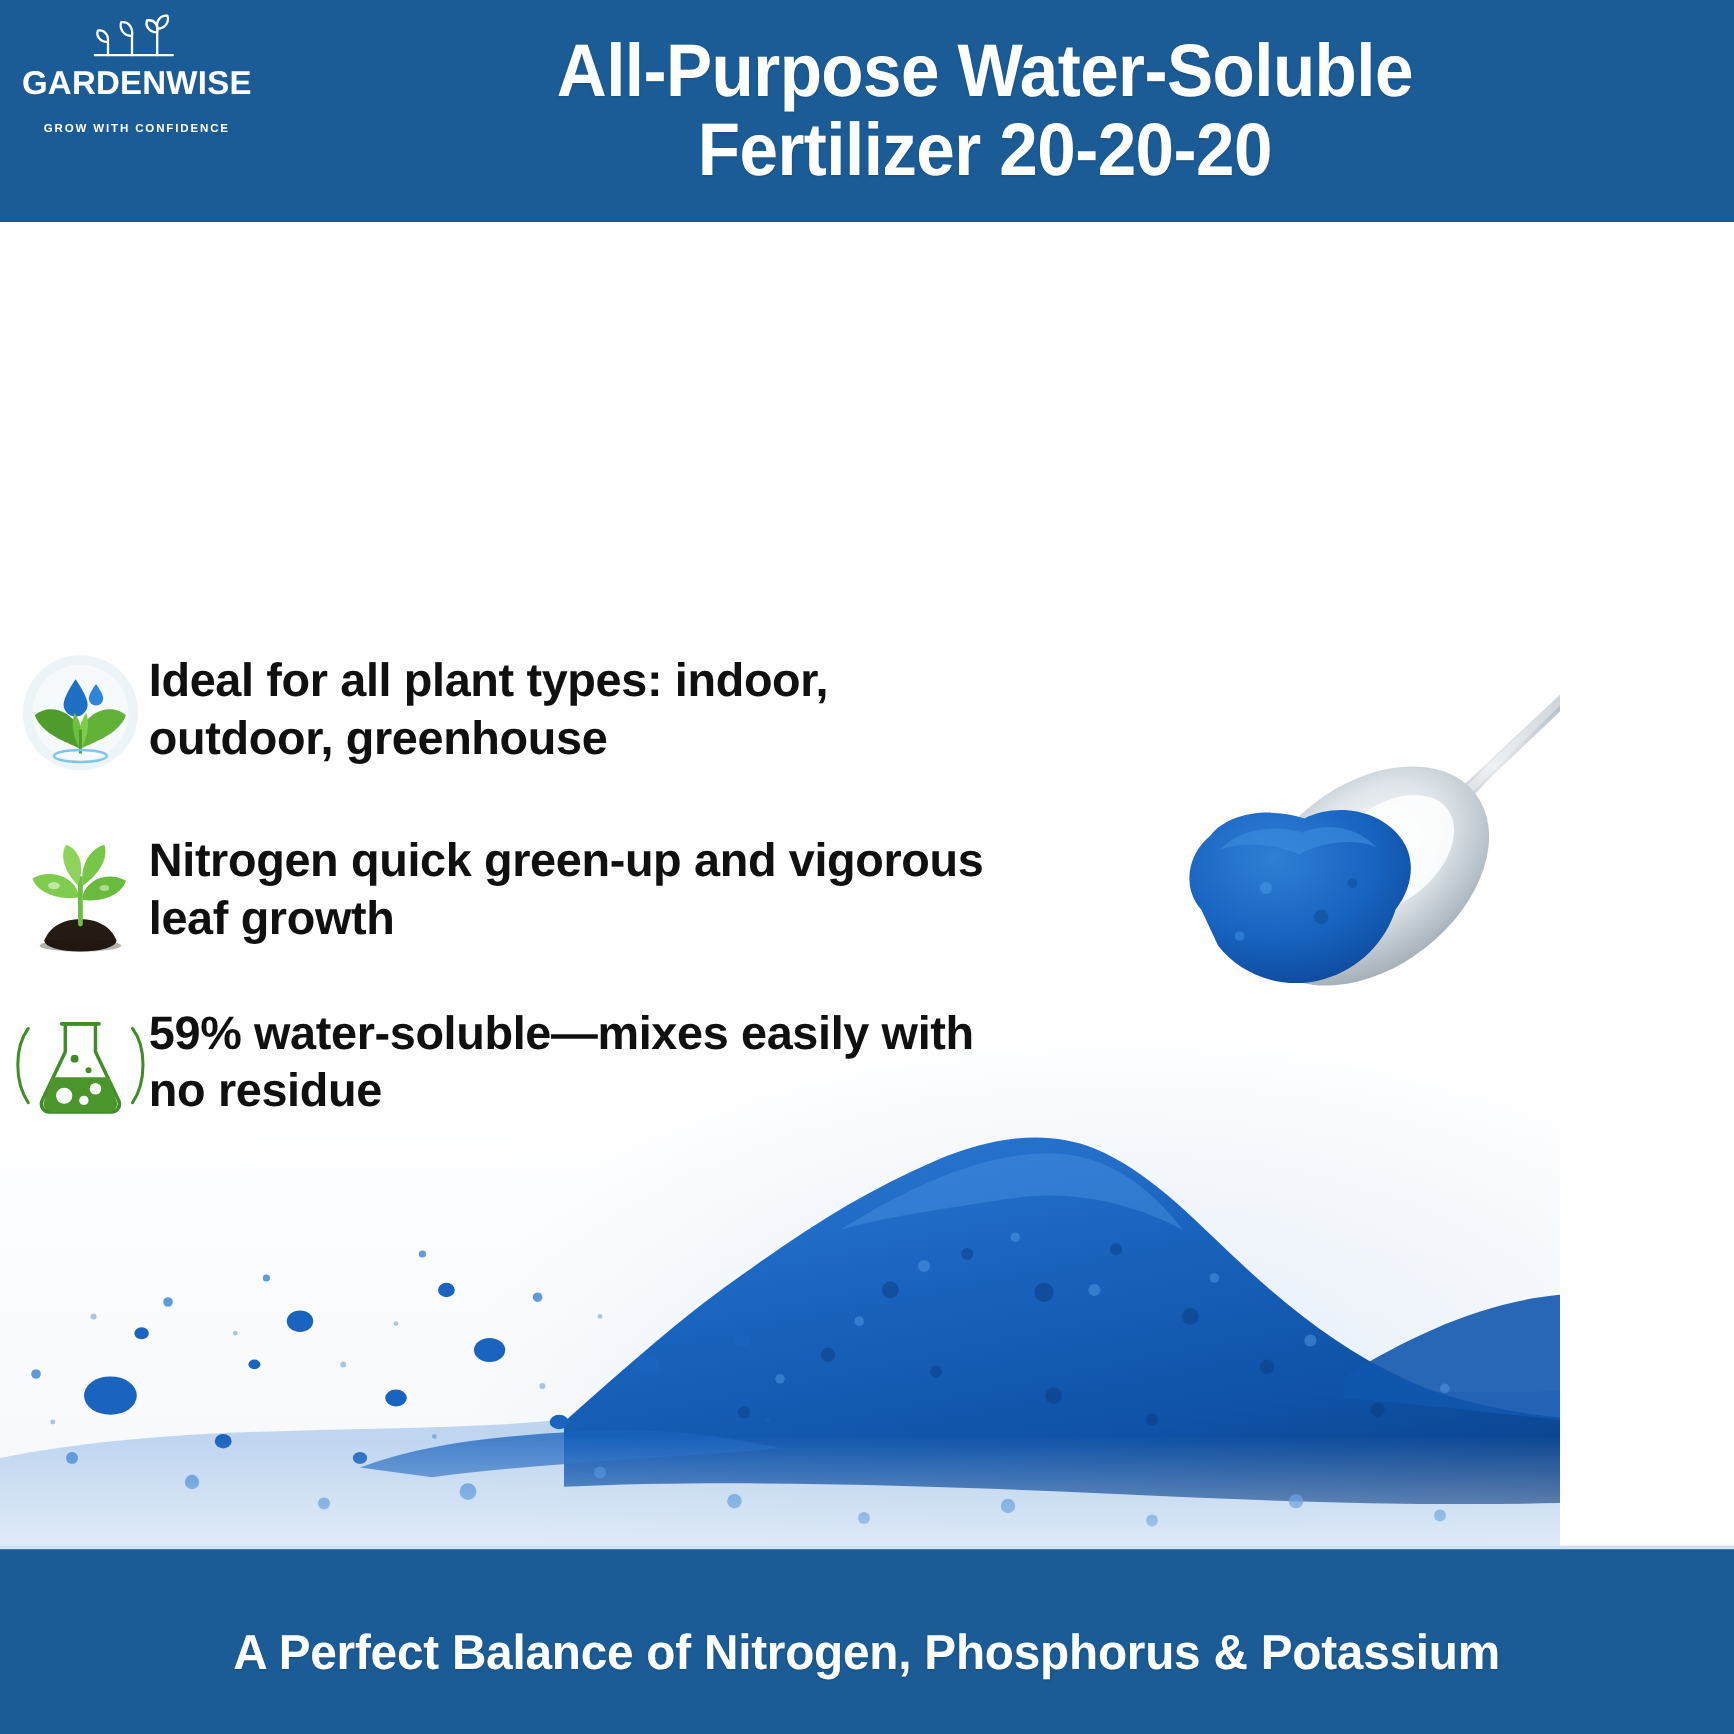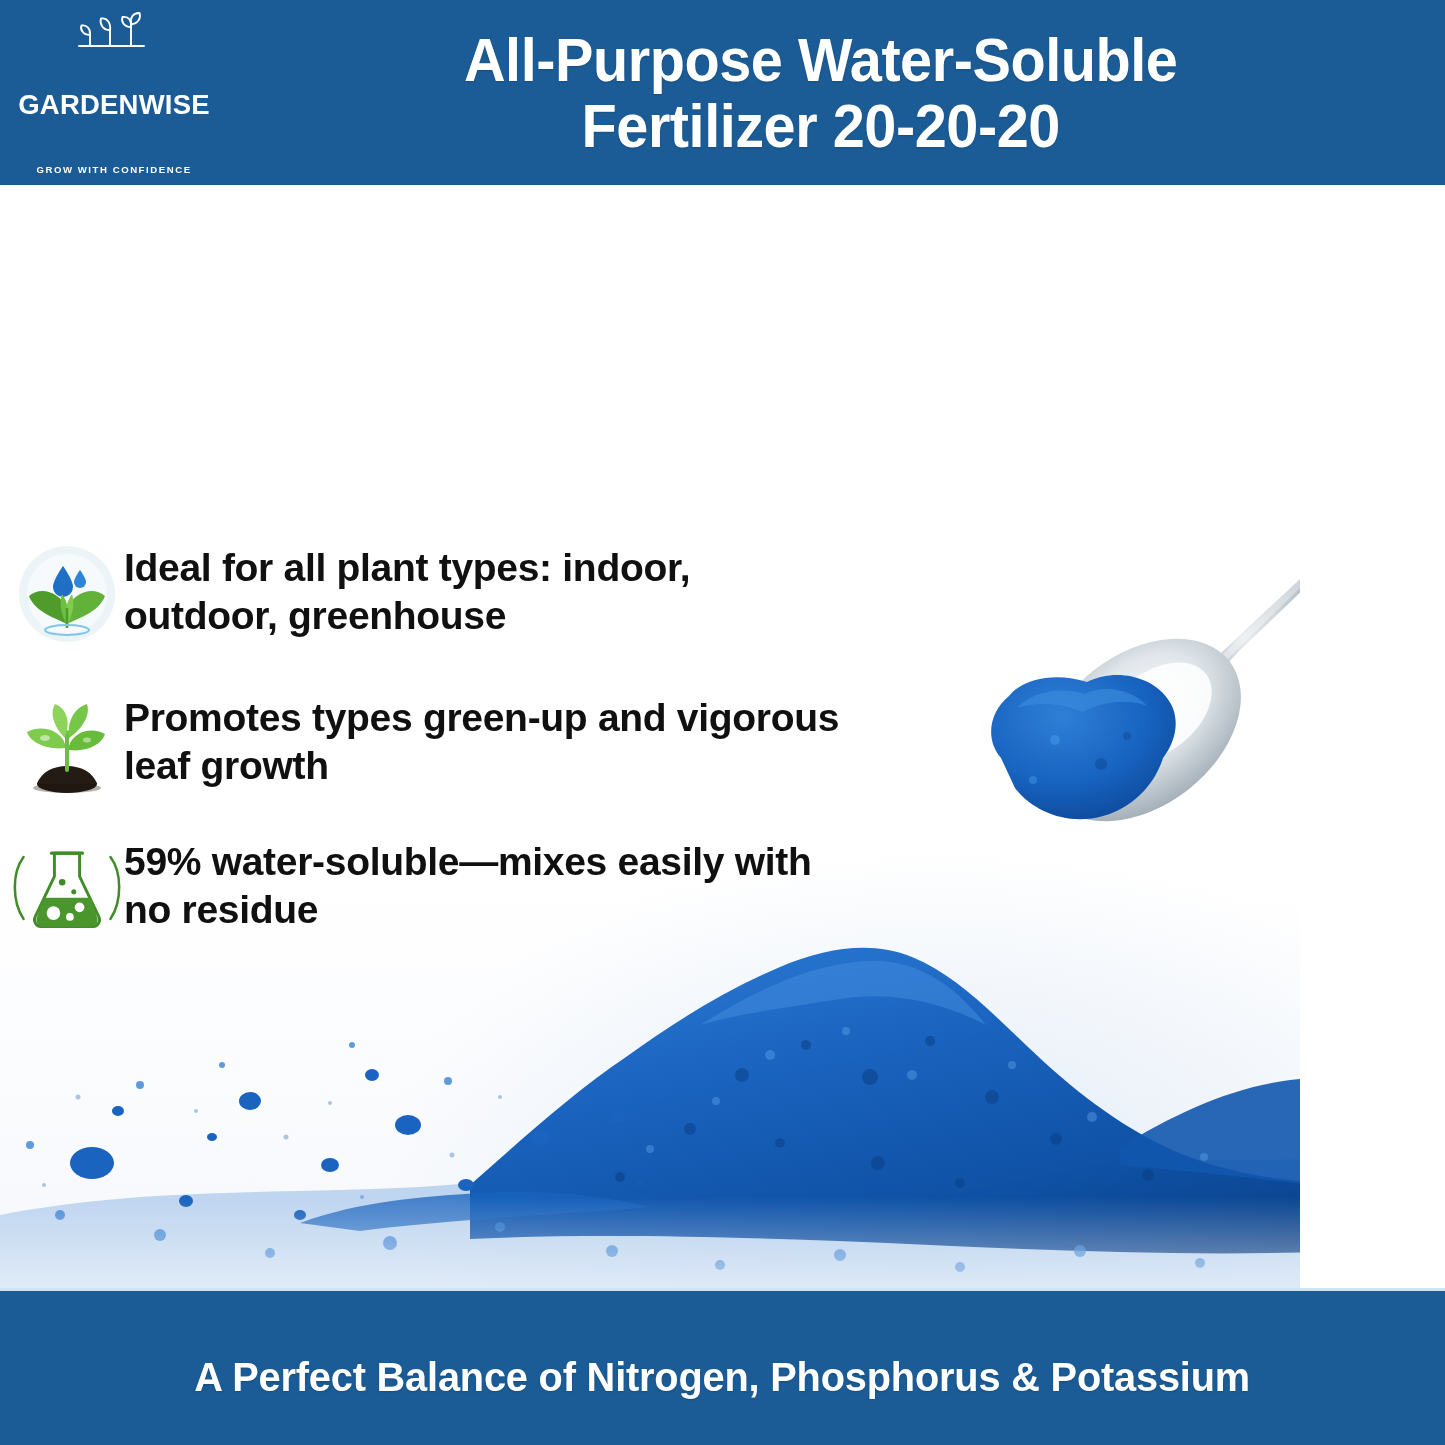--- a/index.html
+++ b/index.html
@@ -14,31 +14,30 @@
   .header {
     position:absolute; left:0; top:0; width:1445px; height:185px;
     background:#1b5c96;
     display:flex; align-items:center;
   }
   .logo-block {
     width:228px; height:185px; flex:0 0 228px;
     display:flex; flex-direction:column;
     align-items:center; justify-content:flex-start;
     padding-top:8px;
-    gap:36px;
   }
   .logo-mark { width:96px; height:46px; display:block; }
   .logo-word {
     color:#ffffff; font-size:27.5px; font-weight:700;
     letter-spacing:0.2px; line-height:1; margin-top:1px;
     white-space:nowrap;
   }
   .logo-tag {
     color:#ffffff; font-size:9.6px; font-weight:700;
-    letter-spacing:1.55px; margin-top:9px; white-space:nowrap;
+    letter-spacing:1.55px; margin-top:19px; white-space:nowrap;
   }
   .header-title {
     flex:1 1 auto; padding-right:40px; padding-left:6px;
     text-align:center; color:#ffffff;
     font-size:62px; font-weight:700; line-height:1.06;
     letter-spacing:-0.5px;
     transform:scaleX(0.93); transform-origin:center;
     text-shadow:0 1px 2px rgba(0,0,0,0.16);
   }
   .header-title .l2 { display:block; }
@@ -323,21 +322,21 @@
           <path d="M54 58 C70 60 86 54 90 42 C76 34 58 40 54 54 Z" fill="#69bb3c"></path>
 
           <path d="M50 46 C40 36 34 22 40 12 C52 16 56 32 50 44 Z" fill="#8ed45c"></path>
 
           <path d="M54 46 C66 38 76 24 72 12 C58 16 52 32 54 44 Z" fill="#76c748"></path>
 
           <ellipse cx="30" cy="46" rx="5" ry="3" fill="#ffffff" opacity="0.5"></ellipse>
           <ellipse cx="72" cy="48" rx="4" ry="2.5" fill="#ffffff" opacity="0.45"></ellipse>
         </svg>
       </div>
-      <div class="f-text">Promotes types green-up and vigorous leaf growth</div>
+      <div class="f-text">Nitrogen quick green-up and vigorous leaf growth</div>
     </div>
 
     <div class="feature">
       <div class="f-icon">
         <svg width="118" height="104" viewBox="0 0 118 104">
           <g fill="none" stroke="#3f8c28" stroke-width="2.6" stroke-linecap="round">
             <path d="M14 20 C2 36 2 66 14 84"></path>
             <path d="M104 20 C116 36 116 66 104 84"></path>
           </g>
 

